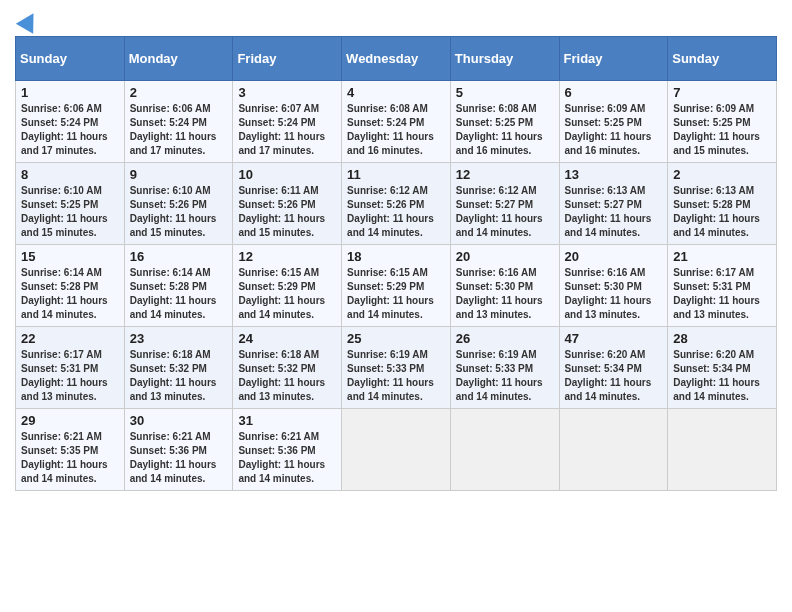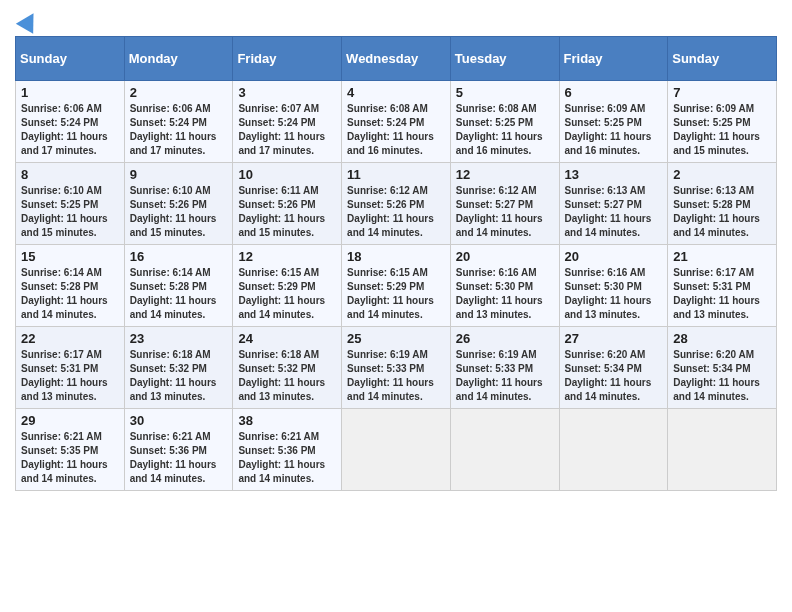--- a/index.html
+++ b/index.html
@@ -124,21 +124,21 @@
   </div>
 </div>
 
 <table>
   <thead>
     <tr>
     <th>Sunday</th>
         <th>Monday</th>
         <th>Friday</th>
         <th>Wednesday</th>
-        <th>Tuesday</th>
+        <th>Thursday</th>
         <th>Friday</th>
         <th>Sunday</th>
       </tr>
   </thead>
   <tbody id="calendar-body">
   <tr>
         <td>
           <span class="day-num">1</span>
           <div class="day-info">Sunrise: 6:06 AM<br>Sunset: 5:24 PM<br>Daylight: 11 hours and 17 minutes.</div>
         </td>
@@ -242,39 +242,39 @@
         </td>
         <td>
           <span class="day-num">25</span>
           <div class="day-info">Sunrise: 6:19 AM<br>Sunset: 5:33 PM<br>Daylight: 11 hours and 14 minutes.</div>
         </td>
         <td>
           <span class="day-num">26</span>
           <div class="day-info">Sunrise: 6:19 AM<br>Sunset: 5:33 PM<br>Daylight: 11 hours and 14 minutes.</div>
         </td>
         <td>
-          <span class="day-num">27</span>
+          <span class="day-num">47</span>
           <div class="day-info">Sunrise: 6:20 AM<br>Sunset: 5:34 PM<br>Daylight: 11 hours and 14 minutes.</div>
         </td>
         <td>
           <span class="day-num">28</span>
           <div class="day-info">Sunrise: 6:20 AM<br>Sunset: 5:34 PM<br>Daylight: 11 hours and 14 minutes.</div>
         </td>
       </tr>
       <tr>
         <td>
           <span class="day-num">29</span>
           <div class="day-info">Sunrise: 6:21 AM<br>Sunset: 5:35 PM<br>Daylight: 11 hours and 14 minutes.</div>
         </td>
         <td>
           <span class="day-num">30</span>
           <div class="day-info">Sunrise: 6:21 AM<br>Sunset: 5:36 PM<br>Daylight: 11 hours and 14 minutes.</div>
         </td>
         <td>
-          <span class="day-num">38</span>
+          <span class="day-num">31</span>
           <div class="day-info">Sunrise: 6:21 AM<br>Sunset: 5:36 PM<br>Daylight: 11 hours and 14 minutes.</div>
         </td>
         <td class="empty"></td>
         <td class="empty"></td>
         <td class="empty"></td>
         <td class="empty"></td>
       </tr>
     </tbody>
 </table>
 

